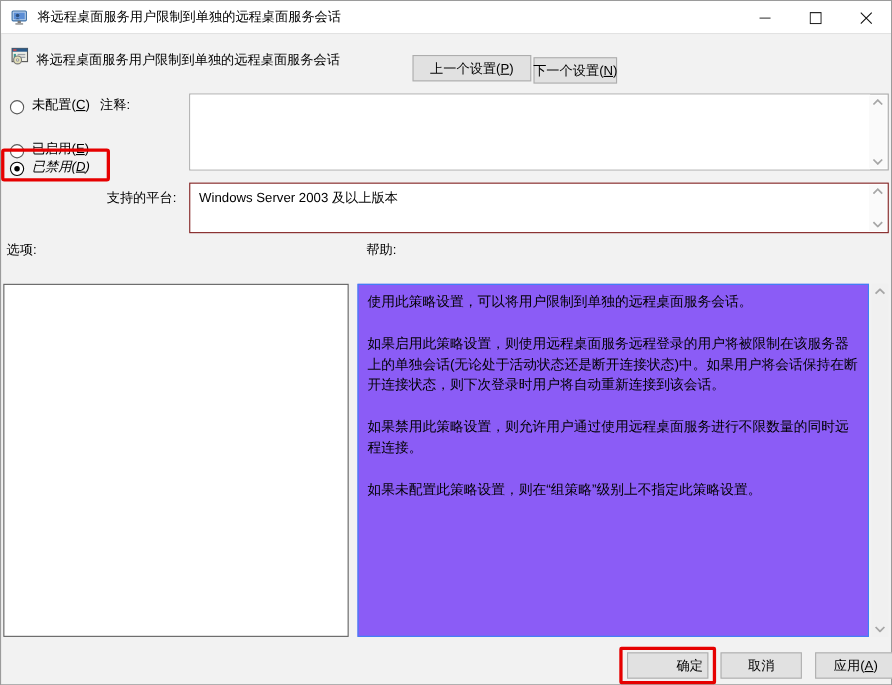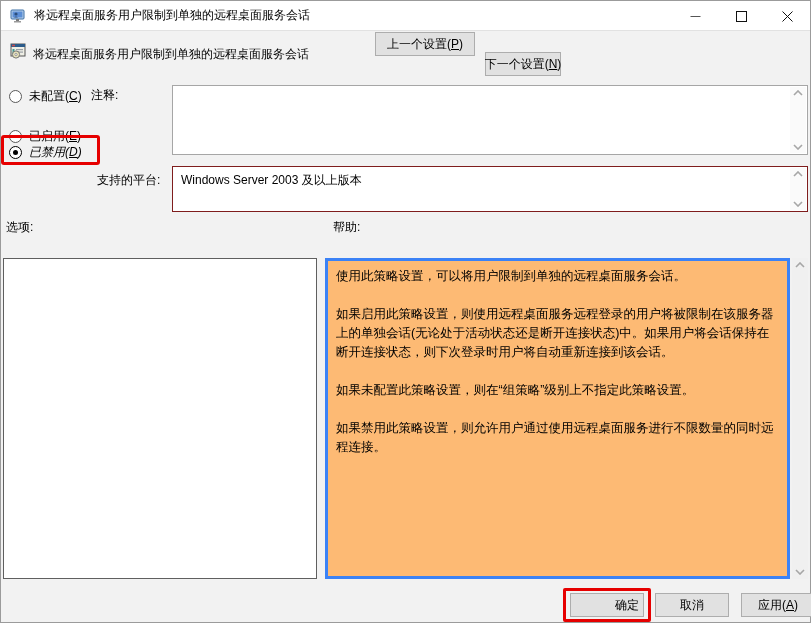--- a/index.html
+++ b/index.html
@@ -27,27 +27,27 @@
   
   .policy-icon { position: absolute; left: 10px; top: 42px; width: 17px; height: 17px; }
   .policy-title { position: absolute; left: 33px; top: 46px; font-size: 12px; white-space: nowrap; }
   .btn {
     position: absolute; height: 24px;
     background: #e1e1e1; border: 1px solid #adadad;
     font-family: inherit; font-size: 12px; color: #000;
     display: flex; align-items: center; justify-content: center;
     cursor: default; padding: 0 4px; white-space: nowrap;
   }
-  .btn-prev { left: 375px; top: 32px; width: 100px; text-align: center; }
+  .btn-prev { left: 375px; top: 50px; width: 108px; text-align: center; }
   .btn-next { left: 485px; top: 52px; width: 76px; }
 
   
   .radio-row {
     position: absolute; left: 9px; height: 16px;
-    display: flex; align-items: center; gap: 7px; white-space: nowrap;
+    display: flex; align-items: flex-end; gap: 7px; white-space: nowrap;
   }
   .radio-row.r1 { top: 88px; }
   .radio-row.r2 { top: 128px; }
   .radio-row.r3 { top: 144px; font-style: italic; }
   .radio-circle {
     width: 13px; height: 13px; border: 1px solid #5a5a5a; border-radius: 50%;
     background: #fff; position: relative; flex: 0 0 auto;
   }
   .radio-circle.checked { border-color: #000; }
   .radio-circle.checked::after {
@@ -85,21 +85,21 @@
 
   
   .options-label { left: 6px; top: 219px; }
   .help-label { left: 306px; top: 219px; margin-left: 27px; }
   .options-panel {
     position: absolute; left: 3px; top: 258px; width: 314px; height: 321px;
     background: #fff; border: 1px solid #5f5f5f;
   }
   .help-panel {
     position: absolute; left: 325px; top: 258px; width: 465px; height: 321px;
-    background: #fdba74; border: 3px solid #3b82f6; overflow: hidden;
+    background: #8b5cf6; border: 1px solid #3b82f6; overflow: hidden;
     padding: 6px 8px;
   }
   .help-panel p { margin: 0 0 19px 0; line-height: 19px; font-size: 12.5px; }
   .help-scrollbar {
     position: absolute; left: 792px; top: 258px; width: 16px; height: 321px;
     background: #f0f0f0; display: flex; flex-direction: column;
     align-items: center; justify-content: space-between; padding: 4px 0;
   }
 
   
@@ -203,22 +203,22 @@
 </div>
 
 <span class="field-label options-label">选项:</span>
 <span class="field-label help-label">帮助:</span>
 
 <div class="options-panel"></div>
 
 <div class="help-panel">
   <p>使用此策略设置，可以将用户限制到单独的远程桌面服务会话。</p>
   <p>如果启用此策略设置，则使用远程桌面服务远程登录的用户将被限制在该服务器上的单独会话(无论处于活动状态还是断开连接状态)中。如果用户将会话保持在断开连接状态，则下次登录时用户将自动重新连接到该会话。</p>
+  <p>如果禁用此策略设置，则允许用户通过使用远程桌面服务进行不限数量的同时远程连接。</p>
   <p>如果未配置此策略设置，则在“组策略”级别上不指定此策略设置。</p>
-  <p>如果禁用此策略设置，则允许用户通过使用远程桌面服务进行不限数量的同时远程连接。</p>
 </div>
 <div class="help-scrollbar">
   <svg width="10" height="6" viewBox="0 0 10 6">
       <polyline points="1,5 5,1 9,5" fill="none" stroke="#a6a6a6" stroke-width="1.6"></polyline>
     </svg>
   <svg width="10" height="6" viewBox="0 0 10 6">
       <polyline points="1,1 5,5 9,1" fill="none" stroke="#a6a6a6" stroke-width="1.6"></polyline>
     </svg>
 </div>
 

